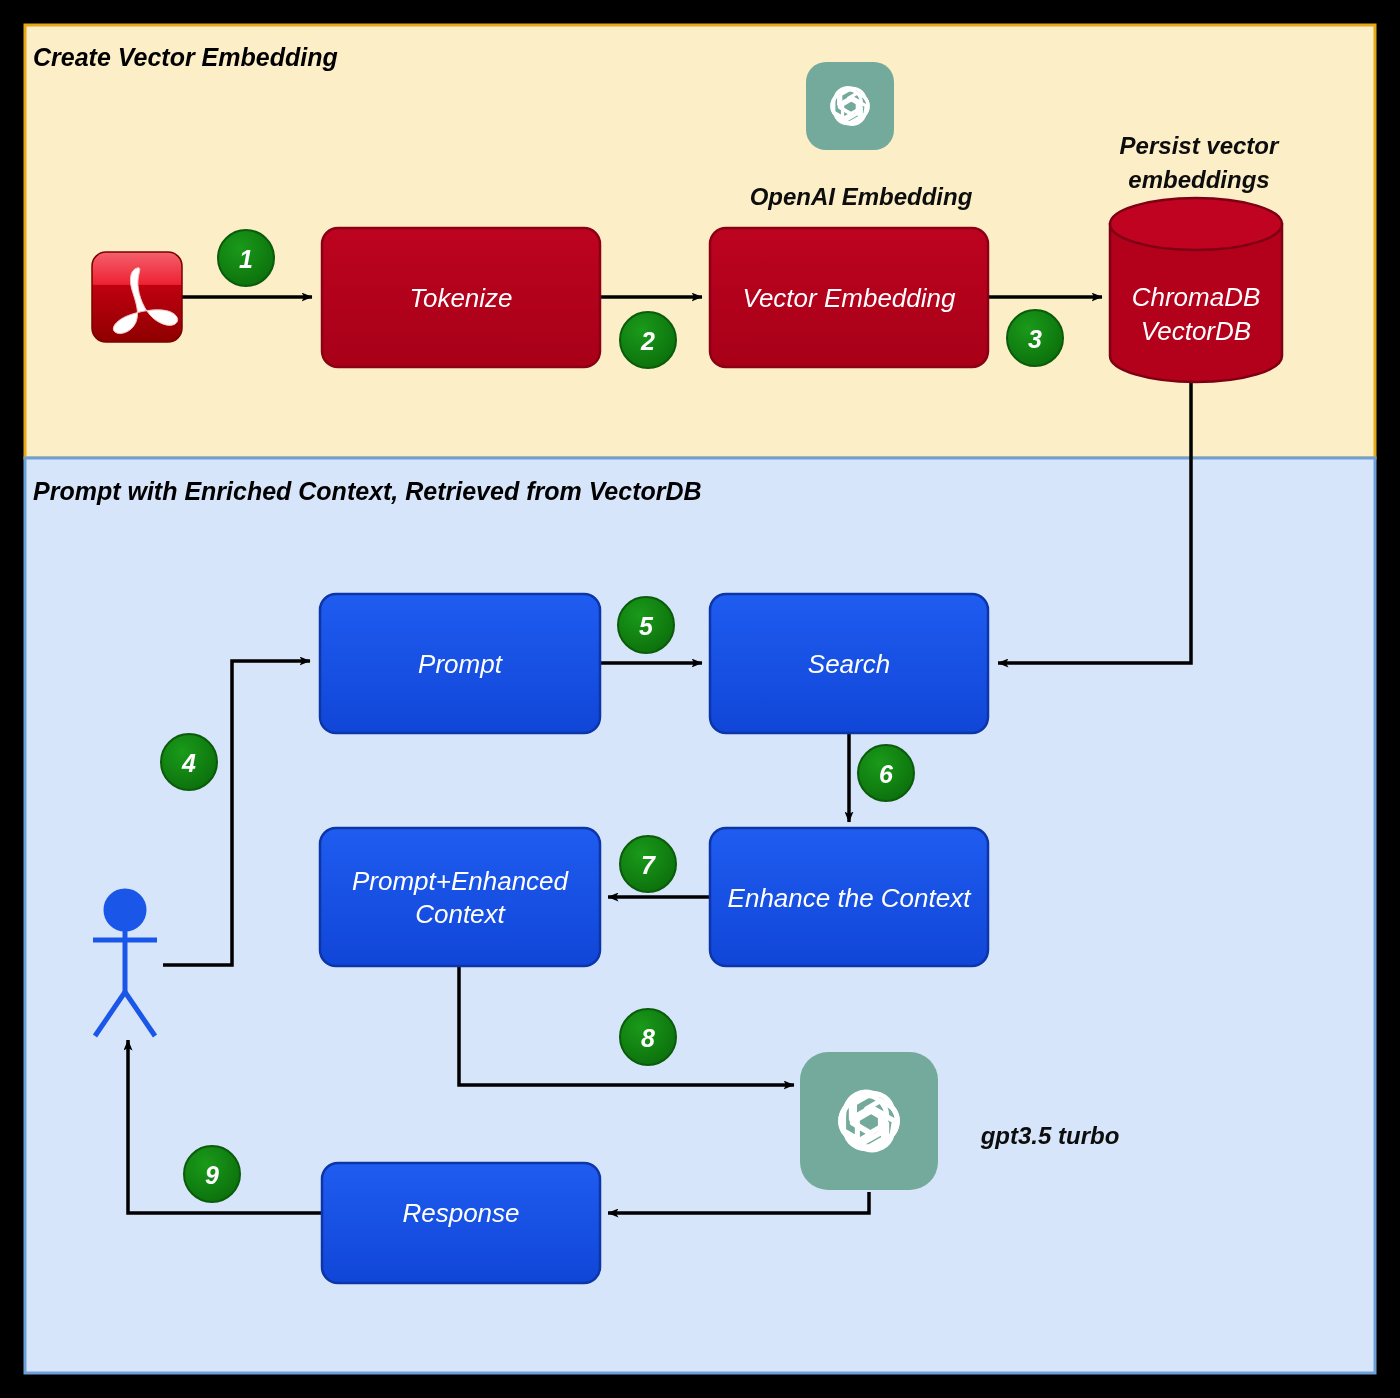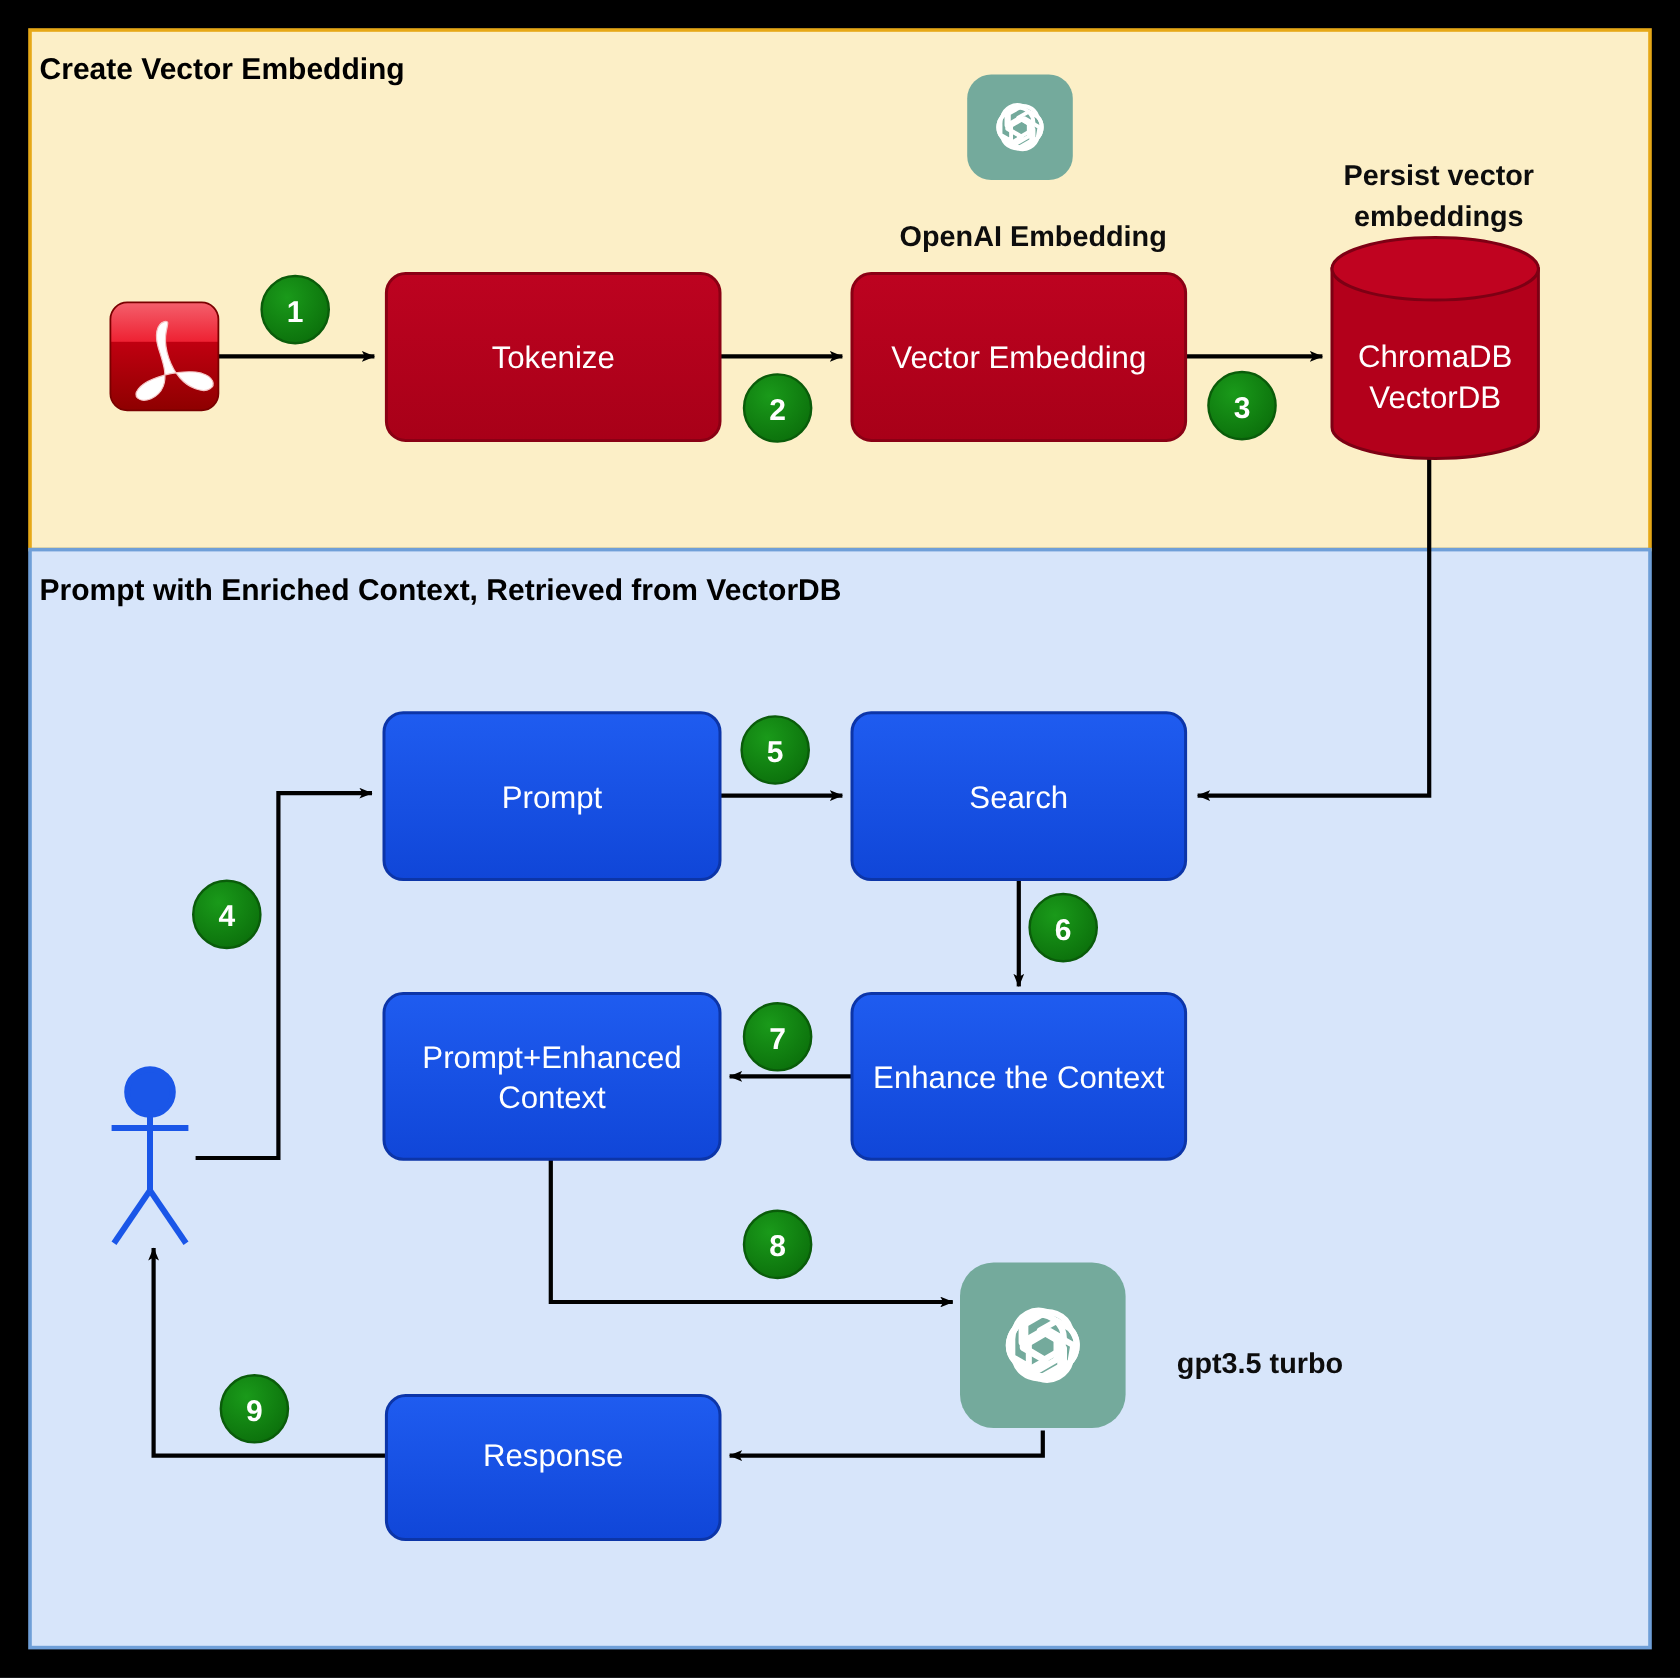--- a/index.html
+++ b/index.html
@@ -12,20 +12,21 @@
     width: 1400px;
     height: 1398px;
     overflow: hidden;
     font-family: "Liberation Sans", sans-serif;
   }
   #canvas {
     position: relative;
     width: 1400px;
     height: 1398px;
     background: #000000;
+    font-style: italic;
   }
   #diagram-svg {
     position: absolute;
     left: 0;
     top: 0;
     width: 1400px;
     height: 1398px;
   }
   .panel-title {
     font-weight: bold;

